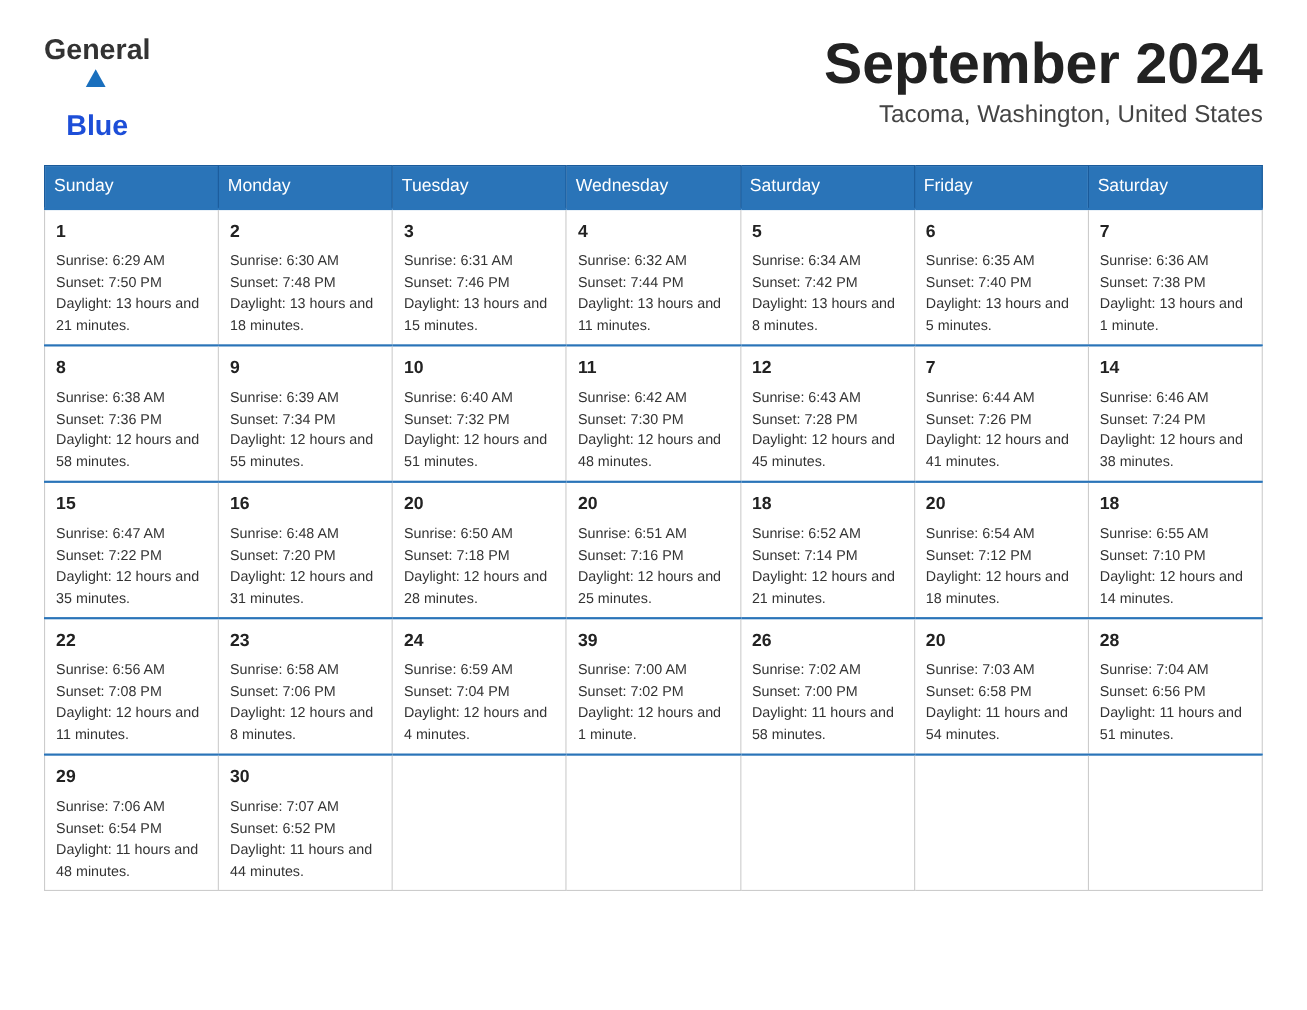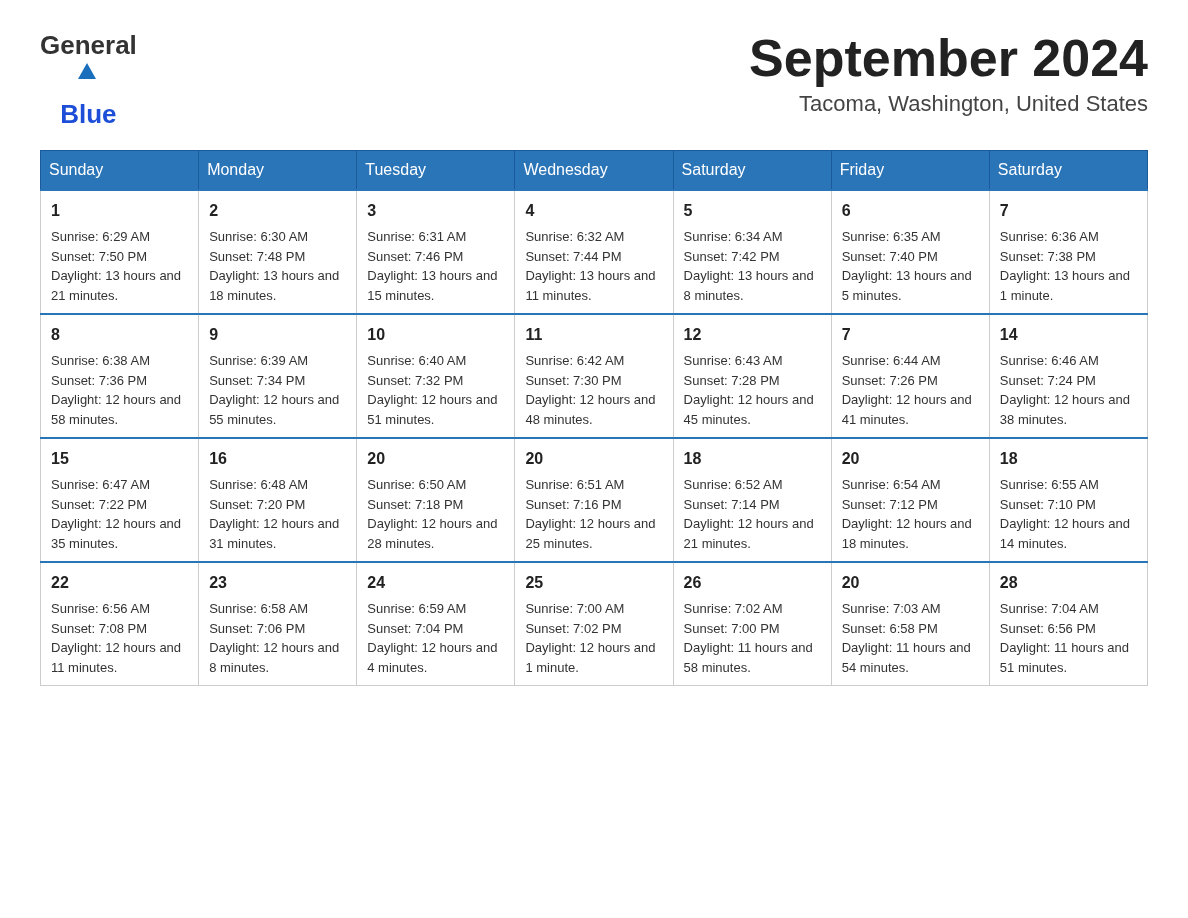--- a/index.html
+++ b/index.html
@@ -146,19 +146,28 @@
         <td><span class="day-number">20</span>Sunrise: 6:50 AM<br>Sunset: 7:18 PM<br>Daylight: 12 hours and 28 minutes.</td>
         <td><span class="day-number">20</span>Sunrise: 6:51 AM<br>Sunset: 7:16 PM<br>Daylight: 12 hours and 25 minutes.</td>
         <td><span class="day-number">18</span>Sunrise: 6:52 AM<br>Sunset: 7:14 PM<br>Daylight: 12 hours and 21 minutes.</td>
         <td><span class="day-number">20</span>Sunrise: 6:54 AM<br>Sunset: 7:12 PM<br>Daylight: 12 hours and 18 minutes.</td>
         <td><span class="day-number">18</span>Sunrise: 6:55 AM<br>Sunset: 7:10 PM<br>Daylight: 12 hours and 14 minutes.</td>
       </tr>
       <tr class="week-row">
         <td><span class="day-number">22</span>Sunrise: 6:56 AM<br>Sunset: 7:08 PM<br>Daylight: 12 hours and 11 minutes.</td>
         <td><span class="day-number">23</span>Sunrise: 6:58 AM<br>Sunset: 7:06 PM<br>Daylight: 12 hours and 8 minutes.</td>
         <td><span class="day-number">24</span>Sunrise: 6:59 AM<br>Sunset: 7:04 PM<br>Daylight: 12 hours and 4 minutes.</td>
-        <td><span class="day-number">25</span>Sunrise: 7:00 AM<br>Sunset: 7:02 PM<br>Daylight: 12 hours and 1 minute.</td>
+        <td><span class="day-number">39</span>Sunrise: 7:00 AM<br>Sunset: 7:02 PM<br>Daylight: 12 hours and 1 minute.</td>
         <td><span class="day-number">26</span>Sunrise: 7:02 AM<br>Sunset: 7:00 PM<br>Daylight: 11 hours and 58 minutes.</td>
         <td><span class="day-number">20</span>Sunrise: 7:03 AM<br>Sunset: 6:58 PM<br>Daylight: 11 hours and 54 minutes.</td>
         <td><span class="day-number">28</span>Sunrise: 7:04 AM<br>Sunset: 6:56 PM<br>Daylight: 11 hours and 51 minutes.</td>
+      </tr>
+      <tr class="week-row">
+        <td><span class="day-number">29</span>Sunrise: 7:06 AM<br>Sunset: 6:54 PM<br>Daylight: 11 hours and 48 minutes.</td>
+        <td><span class="day-number">30</span>Sunrise: 7:07 AM<br>Sunset: 6:52 PM<br>Daylight: 11 hours and 44 minutes.</td>
+        <td class="empty-cell"></td>
+        <td class="empty-cell"></td>
+        <td class="empty-cell"></td>
+        <td class="empty-cell"></td>
+        <td class="empty-cell"></td>
       </tr>
     </tbody>
 </table>
 
 </body></html>

